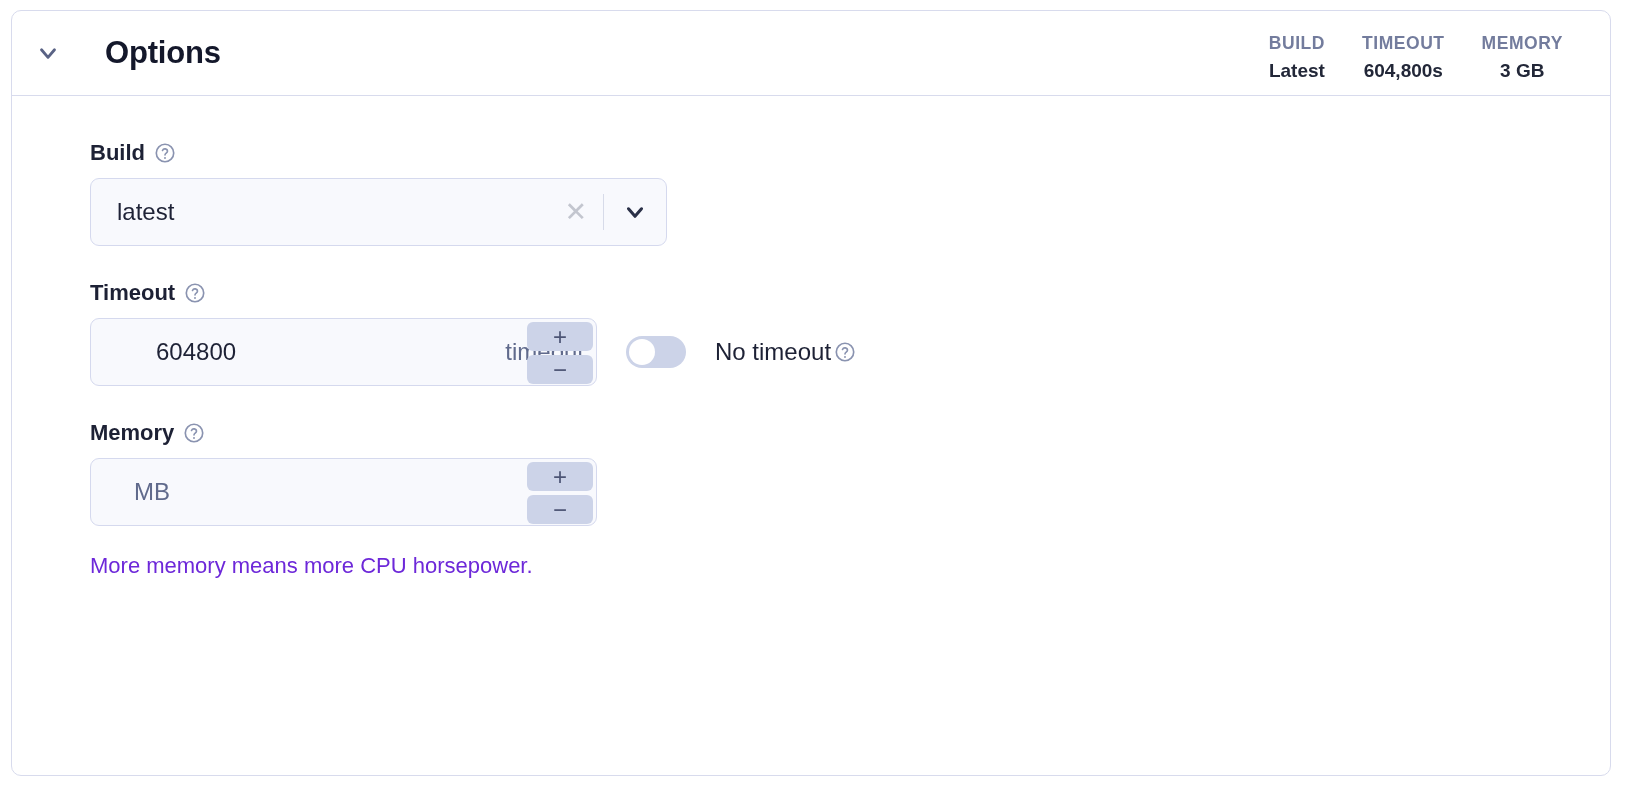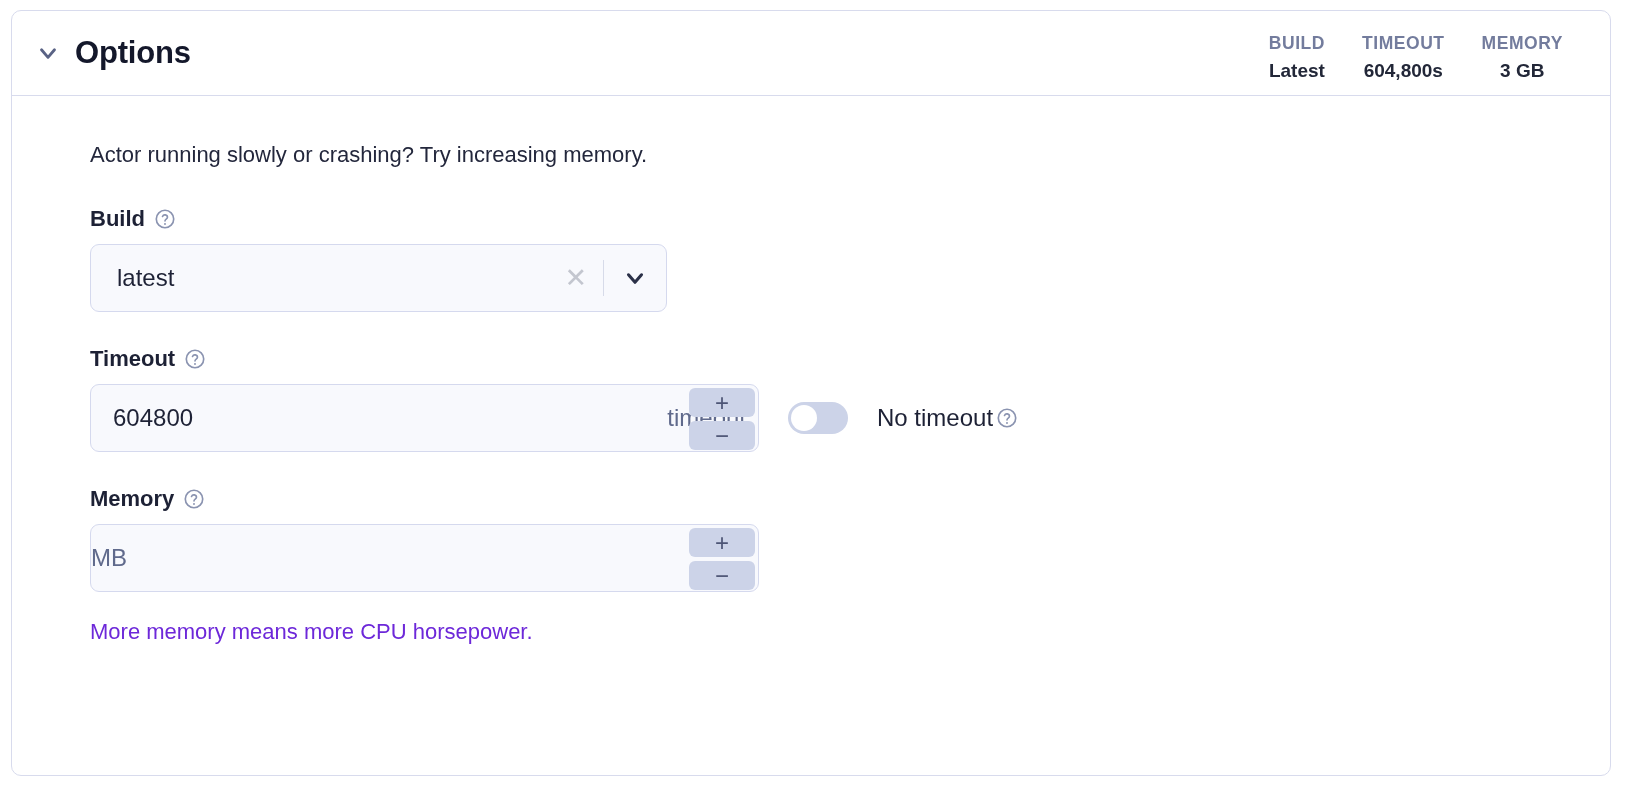--- a/index.html
+++ b/index.html
@@ -41,20 +41,21 @@
   .collapse-chevron{
     margin-left:23px;margin-right:14px;
     width:26px;height:26px;
     display:flex;align-items:center;justify-content:center;
     cursor:pointer;
   }
   .collapse-chevron svg{display:block;}
   .panel-title{
     font-size:31px;font-weight:700;letter-spacing:-0.2px;
     color:#14182b;
+    margin-left:30px;
   }
   .summary{
     position:absolute;right:47px;top:20px;
     display:flex;align-items:flex-start;gap:37px;
   }
   .summary-item{display:flex;flex-direction:column;align-items:center;}
   .summary-label{
     font-size:17.5px;font-weight:700;letter-spacing:.55px;
     color:#737c9d;line-height:24px;text-transform:uppercase;
   }
@@ -94,26 +95,26 @@
     font-size:27px;color:#c3c6cf;line-height:1;
     padding:0 16px;cursor:pointer;font-weight:400;
   }
   .sep{width:1px;height:36px;background:#d7dbe9;}
   .sel-chevron{
     width:62px;display:flex;align-items:center;justify-content:center;
     cursor:pointer;
   }
   .num-box{
     position:relative;
-    width:669px;height:68px;
+    width:507px;height:68px;
     box-sizing:border-box;
     background:var(--field-bg);
     border:1px solid var(--field-border);
     border-radius:9px;
-    display:flex;align-items:center;
+    display:flex;align-items:center;padding-left:43px;
   }
   .num-value{
     padding-left:22px;font-size:24px;color:#1e2236;flex:1;
     background:transparent;border:0;outline:none;
     font-family:inherit;
   }
   .unit{
     font-size:24px;color:#606a8c;padding-right:12px;
   }
   .stepper{
@@ -174,21 +175,20 @@
       </div>
       <div class="summary-item">
         <span class="summary-label">MEMORY</span>
         <span class="summary-value">3 GB</span>
       </div>
     </div>
   </div>
 
   <div class="panel-body">
 
-    <p class="intro">Actor running slowly or crashing? Try increasing memory.</p>
 
     <div class="field-label">
       <span>Build</span>
       <span class="help-icon">
         <svg width="22" height="22" viewBox="0 0 24 24" fill="none" stroke="#8a93b0" stroke-width="1.8">
             <circle cx="12" cy="12" r="9.5"></circle>
             <path d="M9.3 9.2a2.8 2.8 0 0 1 5.4 1c0 1.9-2.7 2.1-2.7 3.9" stroke-linecap="round"></path>
             <circle cx="12" cy="17.4" r="1.05" fill="#8a93b0" stroke="none"></circle>
           </svg>
       </span>

